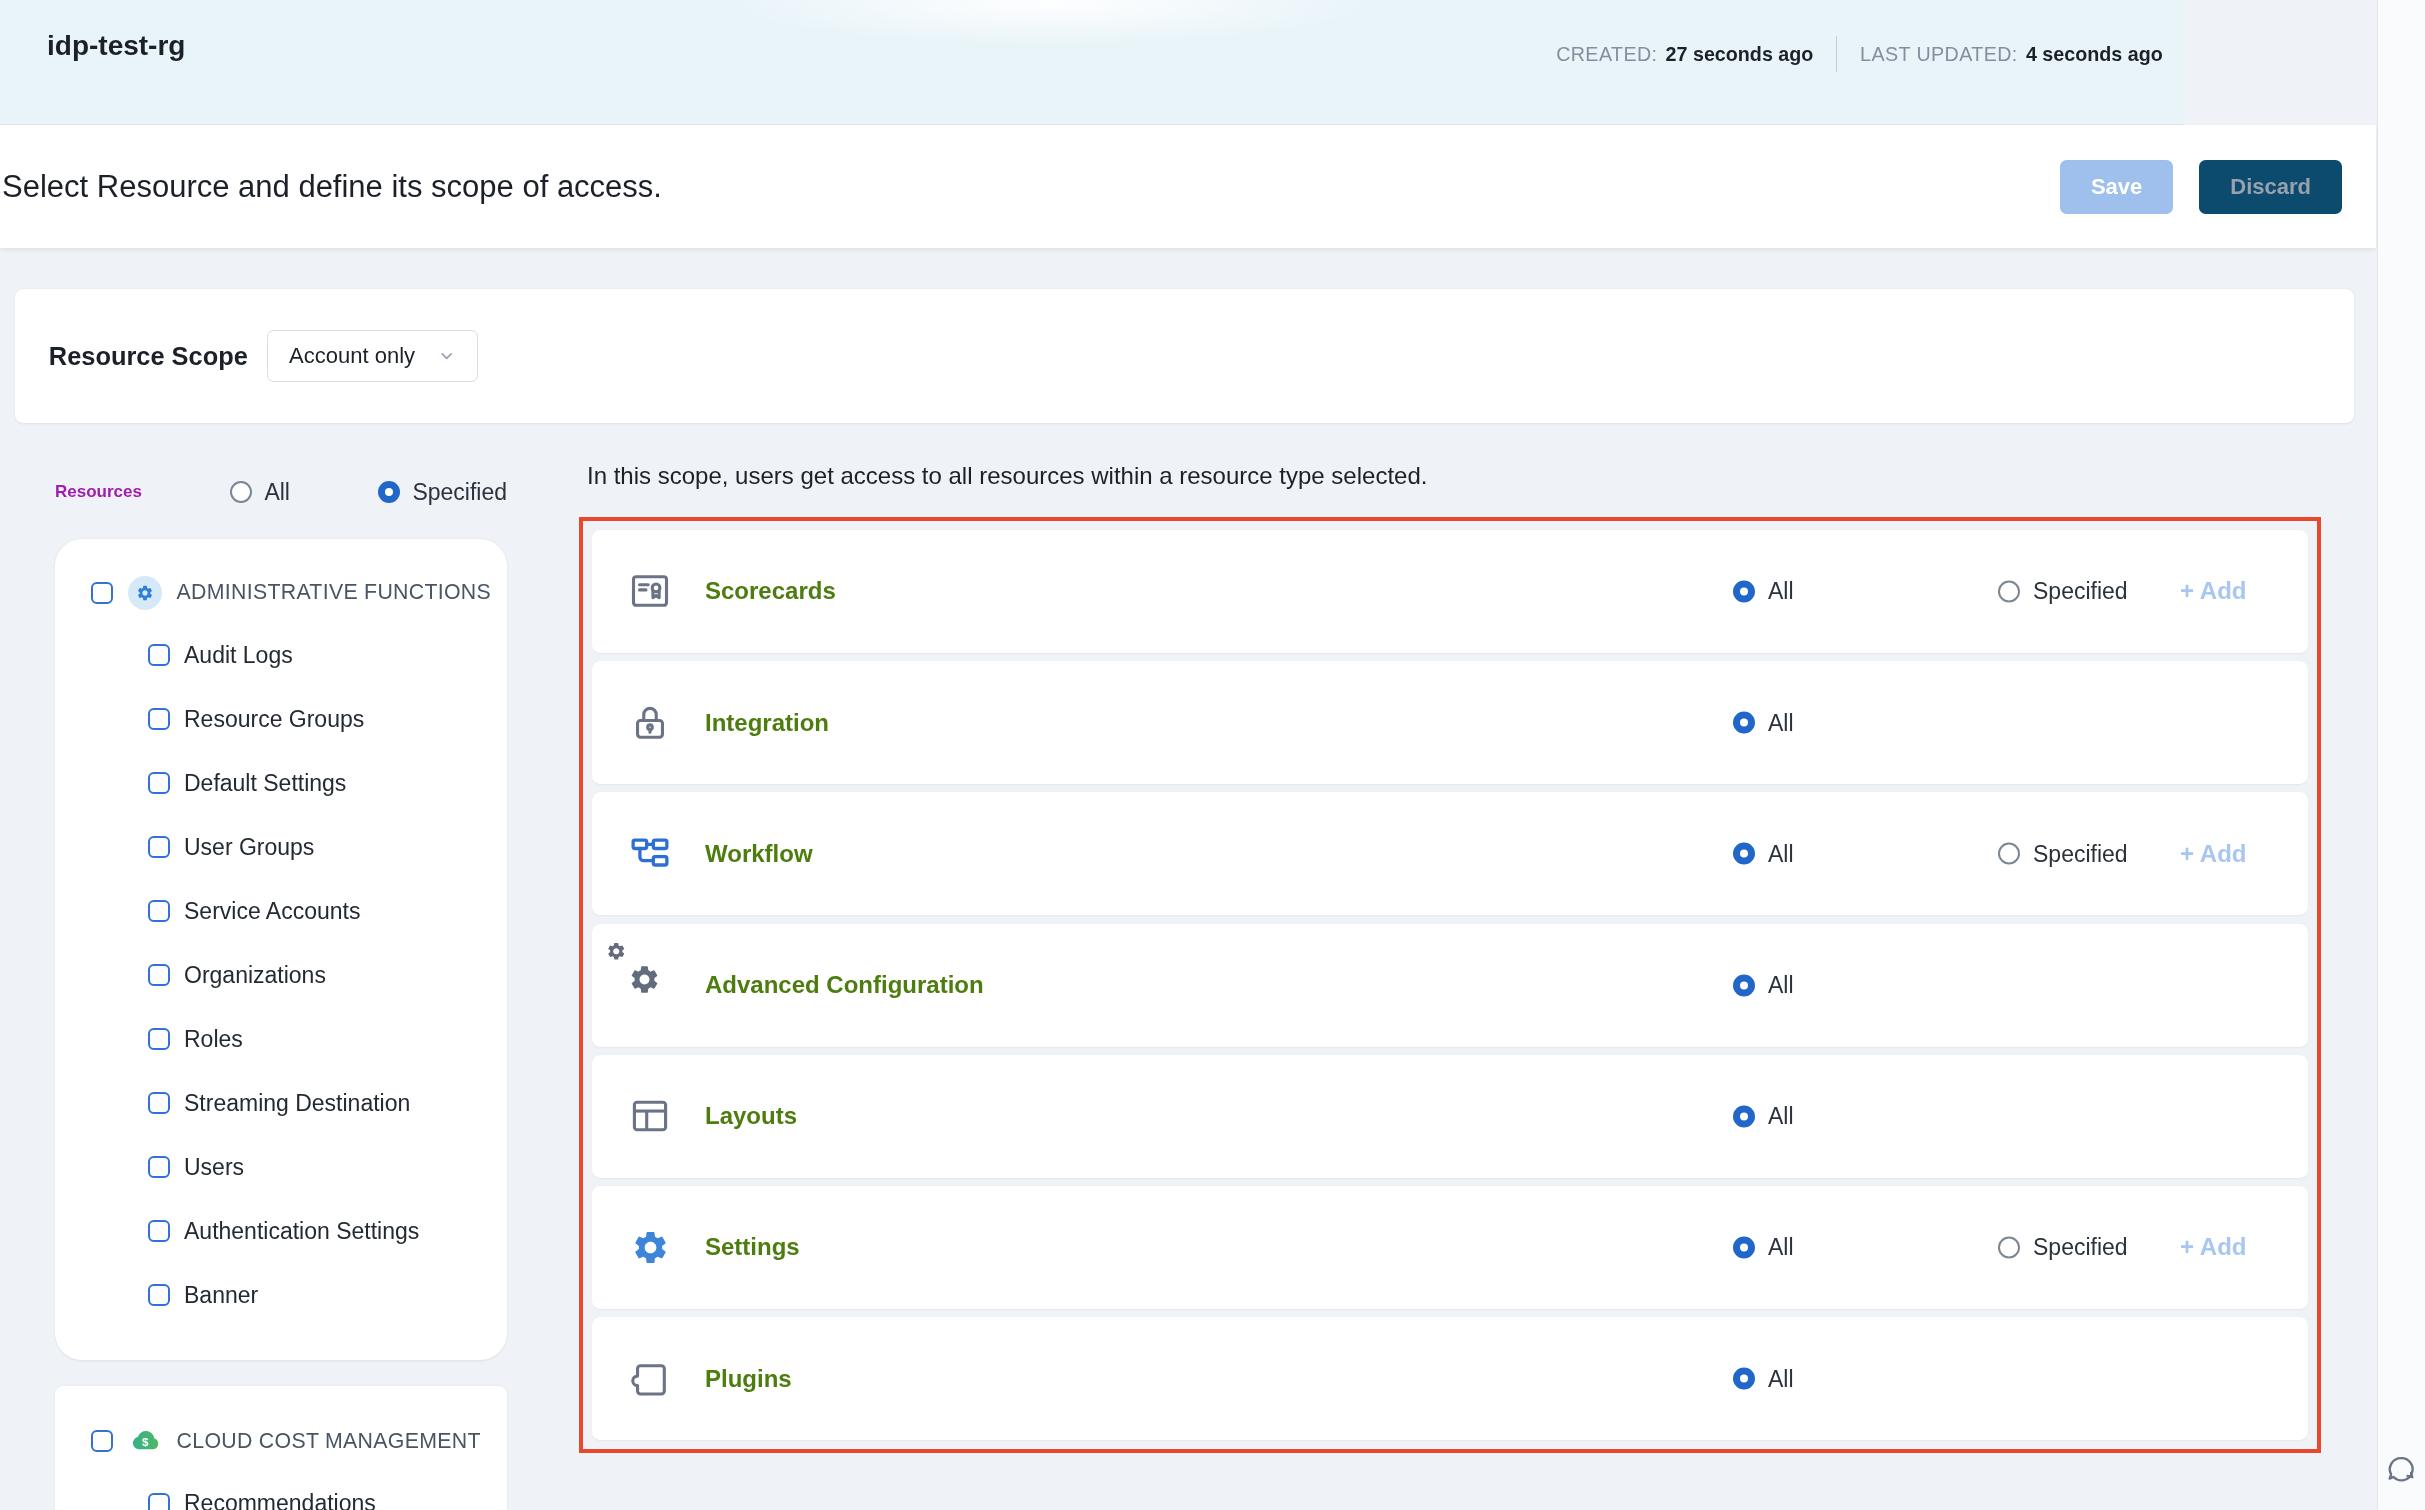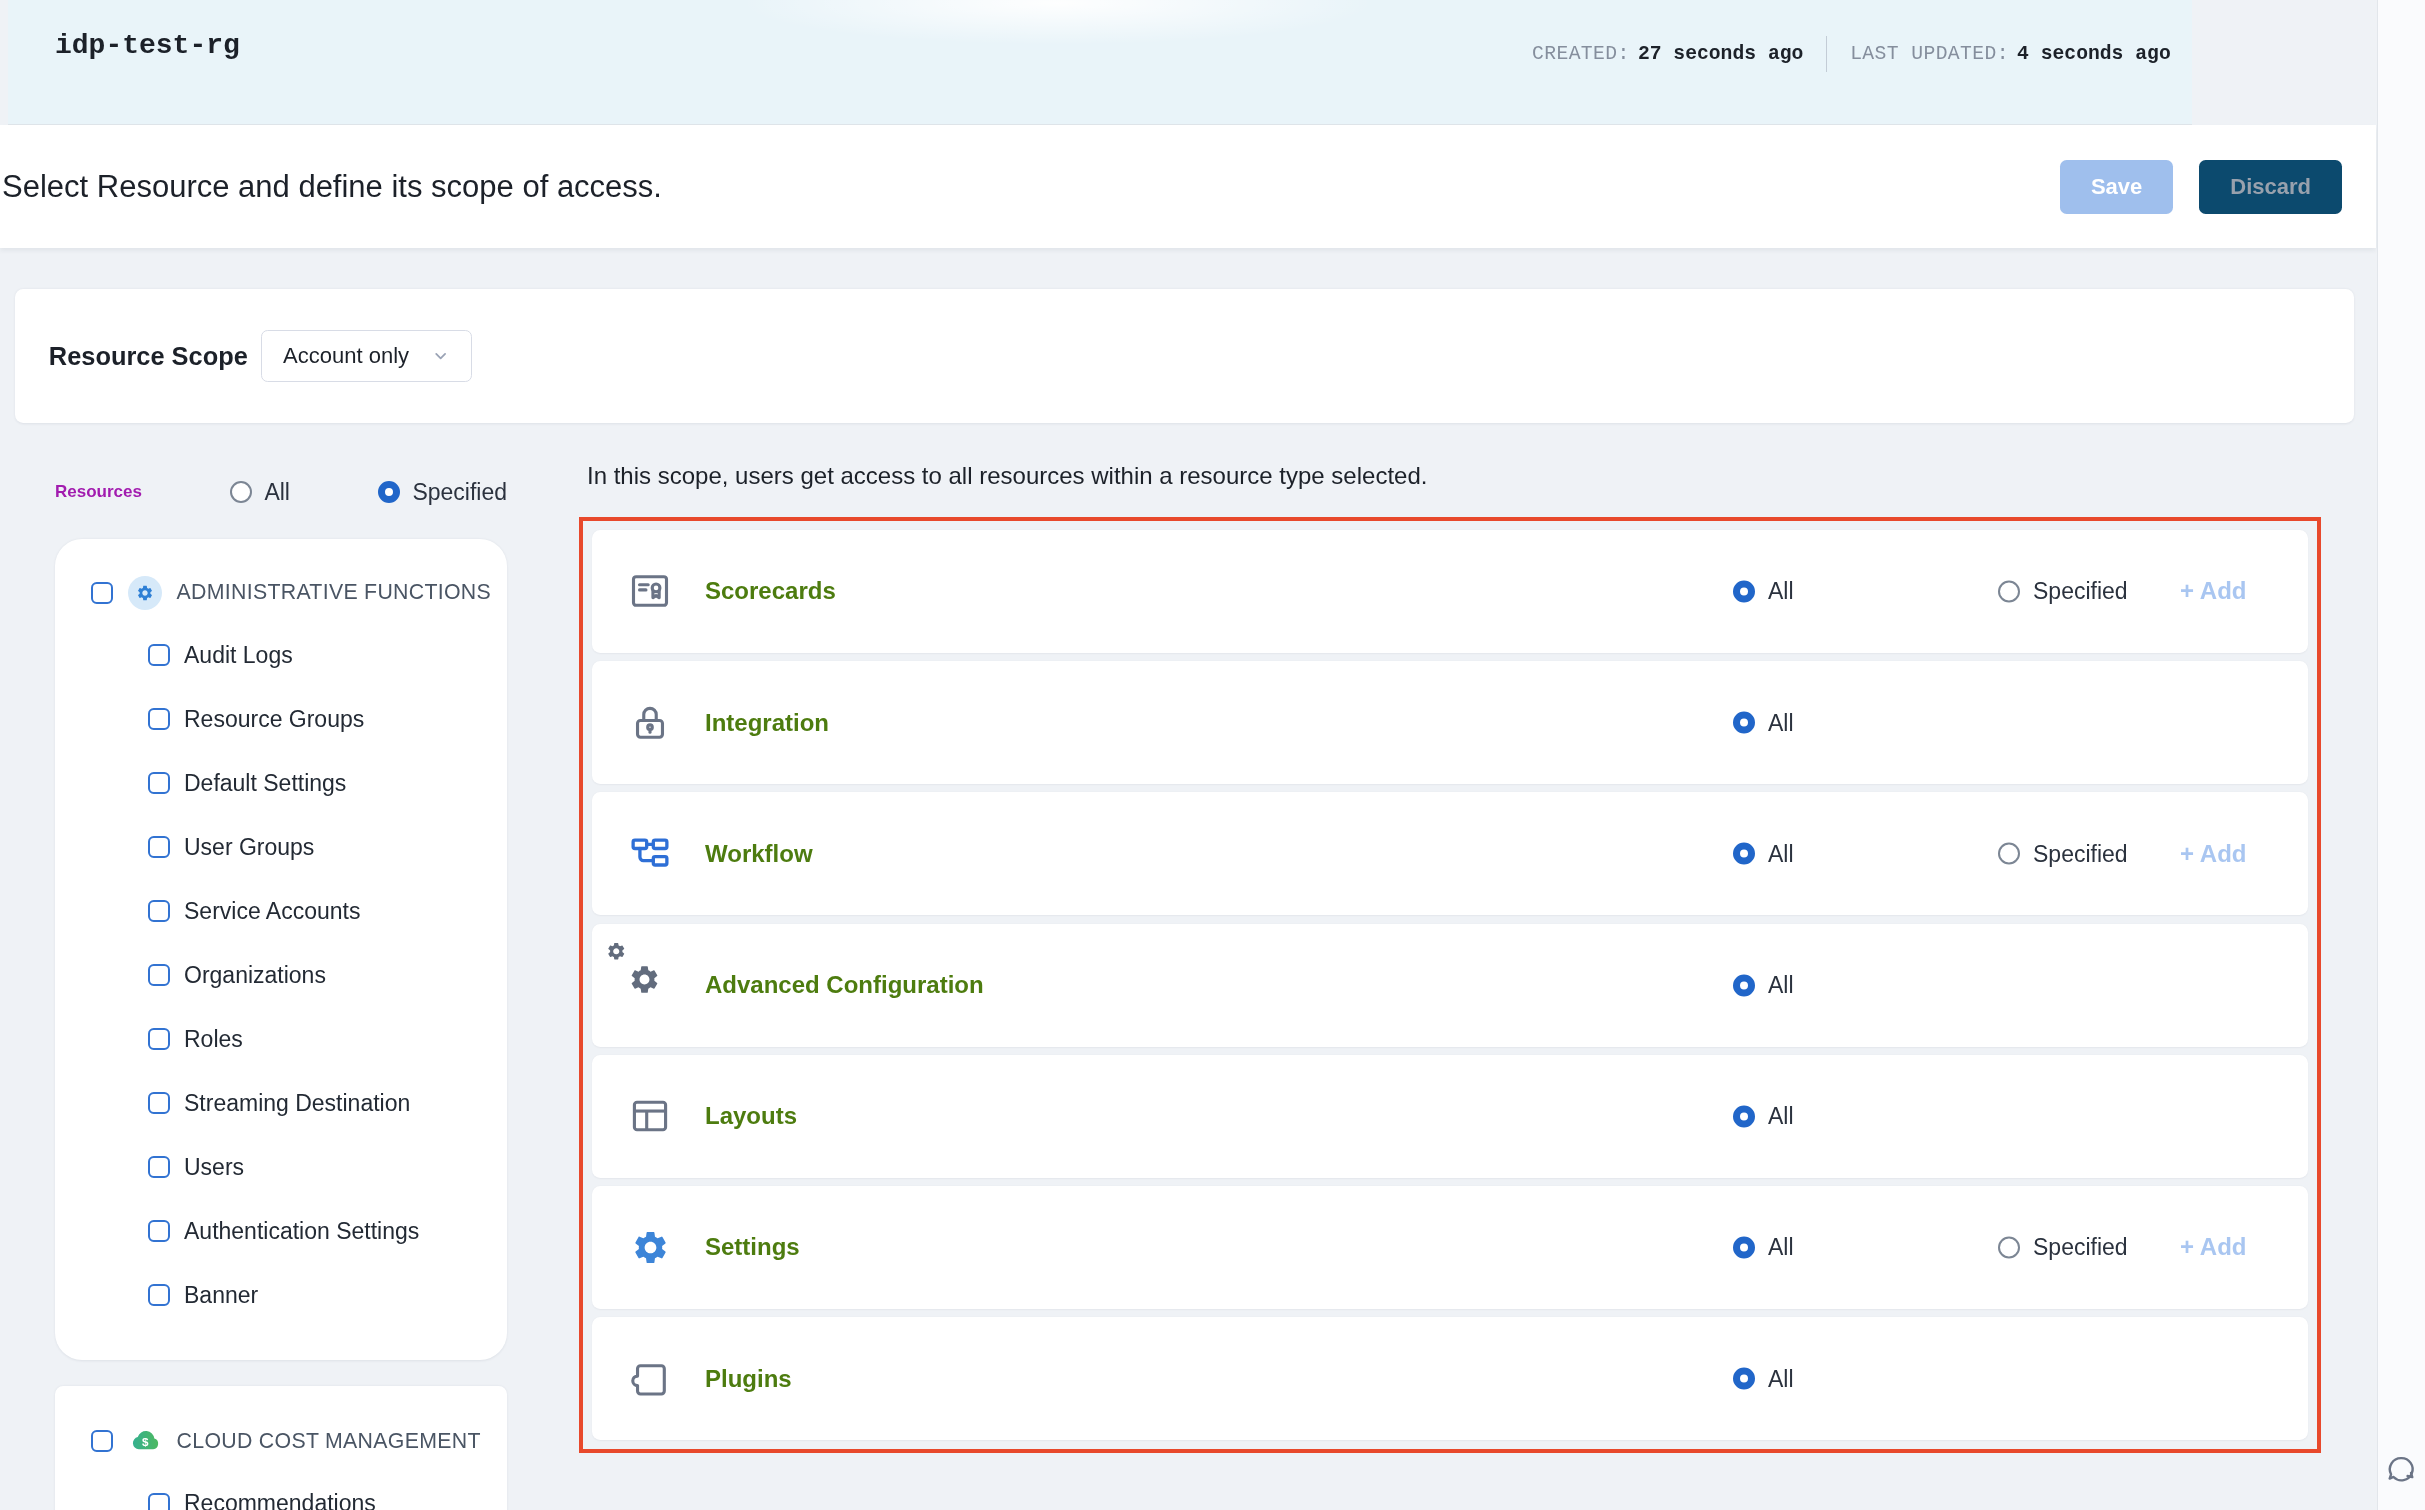--- a/index.html
+++ b/index.html
@@ -4,21 +4,21 @@
 <style>
   * { margin:0; padding:0; box-sizing:border-box; }
   body { margin:0; background:#eff2f6; font-family:"Liberation Sans", sans-serif; }
   .app { position:relative; width:2426px; height:1510px; background:#eff2f6; overflow:hidden; }
 
   
   .rail { position:absolute; top:0; right:0; width:49px; height:100%; background:#fafbfd; border-left:0.8px solid #e2e6eb; }
   .chat-btn { position:absolute; right:4.9px; bottom:21.3px; width:38px; height:38px; cursor:pointer; }
 
   
-  .header { position:absolute; left:8px; top:0; width:2184px; height:125px; background:#e9f4f9; border-bottom:0.8px solid #dfe5ea;font-family:Liberation Mono, monospace; }
+  .header { position:absolute; left:0; top:0; width:2184px; height:125px; background:#e9f4f9; border-bottom:0.8px solid #dfe5ea; }
   .header::after { content:''; position:absolute; left:738px; top:-38px; width:623px; height:82px;
     background:radial-gradient(ellipse at center, rgba(255,255,255,.95), rgba(255,255,255,0) 72%); }
   .page-title { position:absolute; left:47px; top:29.5px; font-size:28px; font-weight:600; color:#1c2129; }
   .meta { position:absolute; right:21.3px; top:36px; display:flex; align-items:center; font-size:19.7px; }
   .meta .lbl { color:#858e9d; letter-spacing:0.4px; margin-right:8.2px; }
   .meta .val { color:#1c2129; font-weight:600; }
   .meta .sep { width:0.8px; height:36px; background:#c3ccd6; margin:0 23px; }
 
   
   .toolbar { position:absolute; left:0; top:125px; width:2376px; height:123px; background:#ffffff;
@@ -27,21 +27,21 @@
   .toolbar-actions { margin-left:auto; margin-right:34px; display:flex; gap:26px; }
   .btn { border:none; border-radius:6.6px; font-size:22px; font-weight:700; padding:14px 31px;
     font-family:"Liberation Sans", sans-serif; cursor:pointer; }
   .btn-save { background:#9fbfed; color:#ffffff; }
   .btn-discard { background:#0c4a6e; color:#98a1ad; }
 
   
   .scope-card { position:absolute; left:14.8px; top:289px; width:2339px; height:134px; background:#fff;
     border-radius:8.2px; box-shadow:0 0.8px 2.5px rgba(30,40,60,.08); display:flex; align-items:center; }
   .scope-label { margin-left:34px; font-size:25.4px; font-weight:700; color:#1c2129; }
-  .scope-select { margin-left:13px; display:flex; align-items:center; gap:21.3px; border:1.6px solid #d8dce6;
+  .scope-select { margin-left:19px; display:flex; align-items:center; gap:21.3px; border:1.6px solid #d8dce6;
     border-radius:6.6px; padding:12.3px 19.7px 12.3px 21.3px; background:#fff; cursor:pointer; }
   .scope-select .sel-val { font-size:22px; color:#1c2129; }
 
   
   .resources-head { position:absolute; left:55px; top:469px; width:452px; height:46px;
     display:flex; align-items:center; justify-content:space-between; }
   .resources-title { font-size:17px; font-weight:700; color:#a21caf; }
   .radio-cluster { display:flex; align-items:center; gap:12.3px; cursor:pointer; }
   .radio { width:22px; height:22px; border-radius:50%; background:#fff; flex:none; }
   .radio.on  { border:7px solid #2166c9; }

